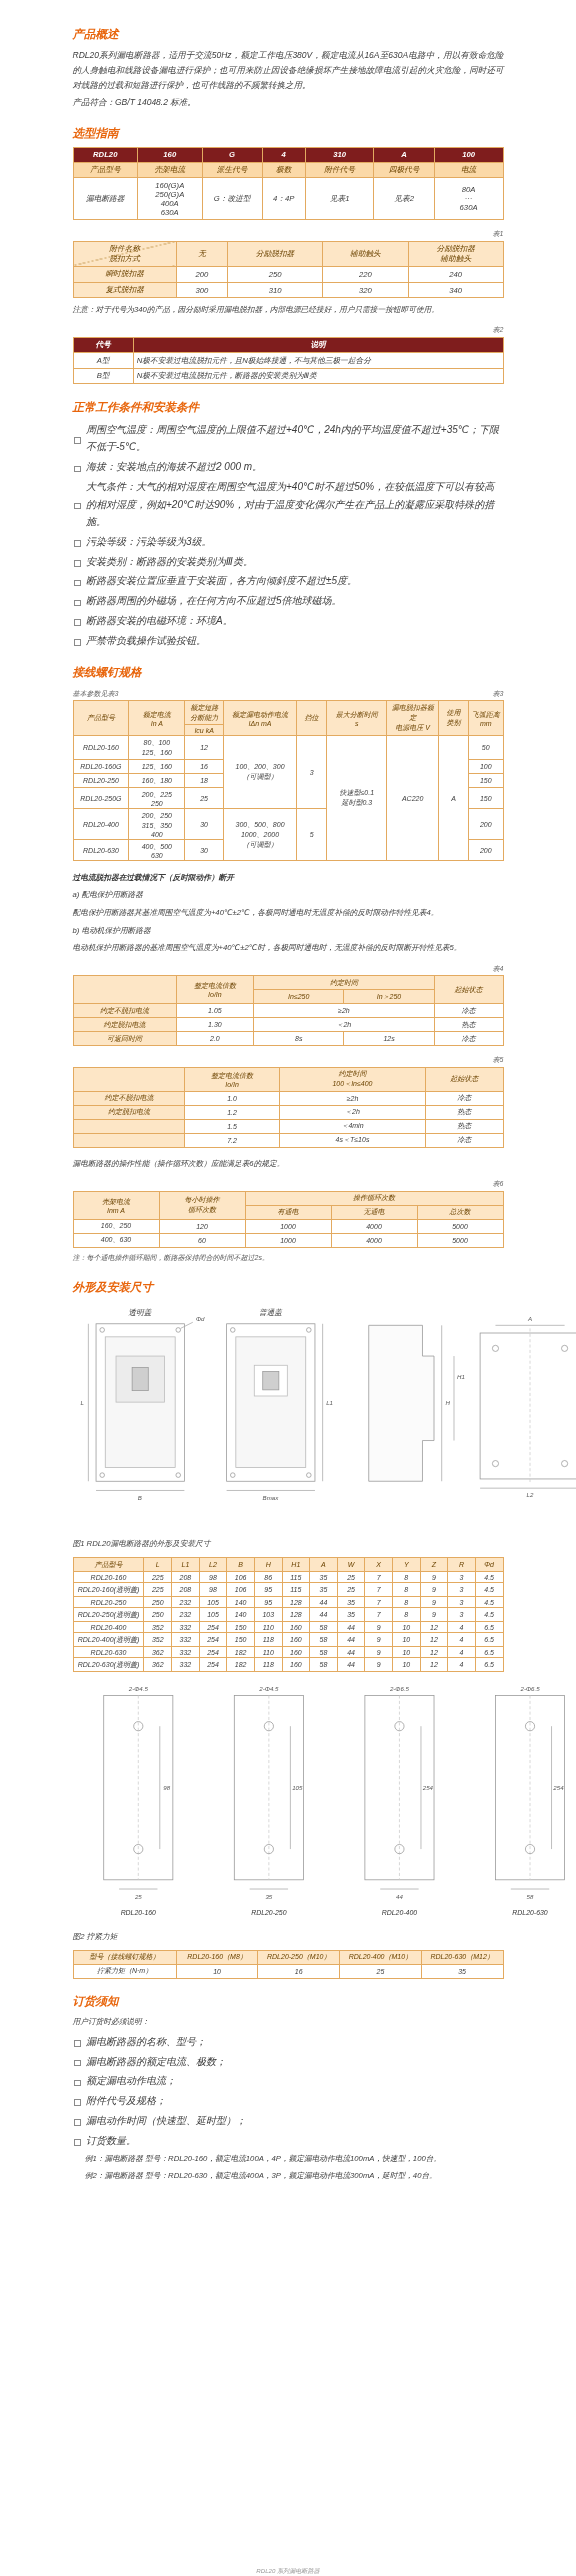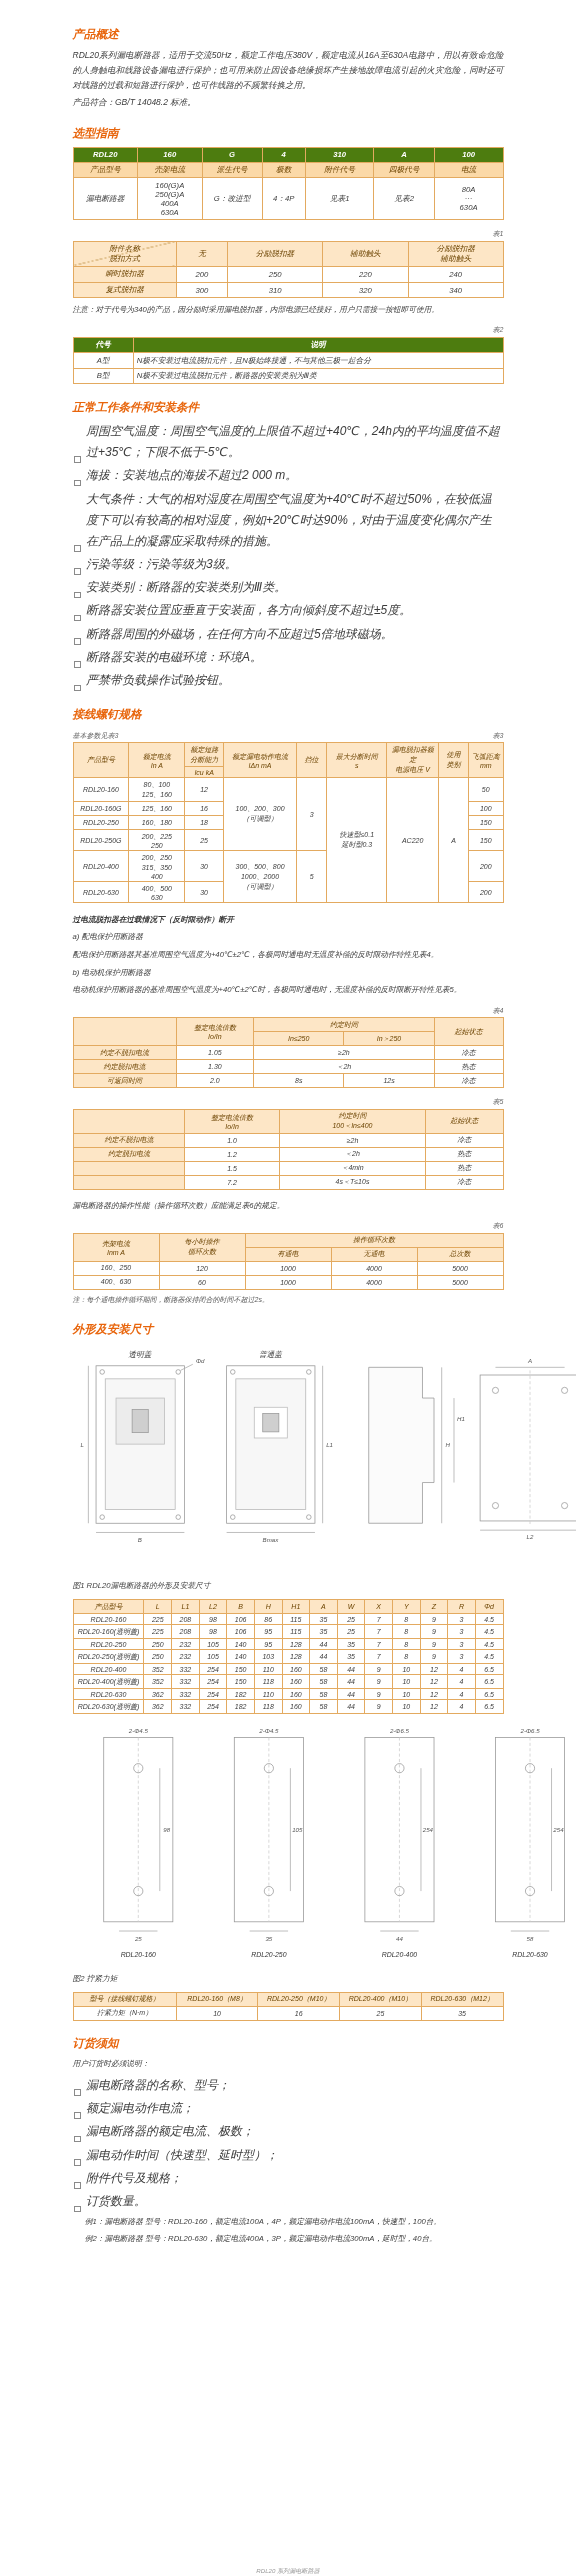--- a/index.html
+++ b/index.html
@@ -9,29 +9,29 @@
   .sec-h{color:#e8650c;font-size:11.5px;font-weight:bold;margin:15.4px 0 6.1px 0;}
   .sec-h:first-child{margin-top:3.1px;}
   .para{font-size:8.5px;line-height:1.8;text-align:justify;margin:1.5px 0;}
   .small-note{font-size:7.7px;line-height:1.7;margin:4.6px 0;}
   .anchor-row{display:flex;justify-content:space-between;align-items:flex-end;
               font-size:7px;color:#666;margin:9.2px 0 1.5px 0;}
   .anchor-row .right-only{margin-left:auto;}
   .tbl{border-collapse:collapse;width:100%;font-size:7.7px;table-layout:fixed;}
   .tbl td,.tbl th{border:0.8px solid #e3aa60;padding:2.3px 3.1px;text-align:center;
       vertical-align:middle;white-space:pre-line;font-weight:normal;word-wrap:break-word;}
-  .tbl .oh{background:#4d7c0f;color:#ffffff;font-weight:bold;}
+  .tbl .oh{background:#7f1d1d;color:#ffffff;font-weight:bold;}
   .tbl .lh{background:#fbd9a8;color:#6b4300;}
   .tbl .hd{background:#fde6c6;color:#6b4300;}
   .tbl .left{text-align:left;}
   .tbl .diag{background-image:linear-gradient(to bottom right,
       transparent 49.4%, #caa15f 49.4%, #caa15f 50.6%, transparent 50.6%);}
   .t-small td,.t-small th{font-size:7px;padding:1.5px 1.5px;}
   .cond-list{margin:3.1px 0;}
-  .cond-item{display:flex;font-size:12px;line-height:1.75;margin:2.3px 0;align-items:flex-end;}
+  .cond-item{display:flex;font-size:10px;line-height:1.75;margin:2.3px 0;align-items:center;}
   .cond-item .sq{width:4.6px;height:4.6px;border:0.8px solid #8a8a8a;display:inline-block;
       margin:3.8px 5.4px 0 1.5px;flex:0 0 auto;}
   .fig-wrap{margin:7.7px 0 1.5px 0;}
   .fig-caption{font-size:7.7px;color:#444;margin:3.1px 0 7.7px 0;}
   .example{font-size:7.7px;line-height:1.7;margin:3.1px 0 0 12.3px;color:#3c3c3c;}
   .footer{position:absolute;bottom:6.1px;left:0;width:100%;text-align:center;
       font-size:6.1px;color:#9a9a9a;line-height:1.6;}
   svg text{font-family:"Liberation Sans","DejaVu Sans",sans-serif;}
 </style>
 </head>
@@ -723,33 +723,33 @@
 
   <div class="sec-h">订货须知</div>
   <p class="small-note">用户订货时必须说明：</p>
   <div class="cond-list">
       <div class="cond-item">
         <span class="sq"></span>
         <span>漏电断路器的名称、型号；</span>
       </div>
       <div class="cond-item">
         <span class="sq"></span>
+        <span>漏电断路器的额定电流、极数；</span>
+      </div>
+      <div class="cond-item">
+        <span class="sq"></span>
         <span>额定漏电动作电流；</span>
       </div>
       <div class="cond-item">
         <span class="sq"></span>
-        <span>漏电断路器的额定电流、极数；</span>
+        <span>附件代号及规格；</span>
       </div>
       <div class="cond-item">
         <span class="sq"></span>
         <span>漏电动作时间（快速型、延时型）；</span>
-      </div>
-      <div class="cond-item">
-        <span class="sq"></span>
-        <span>附件代号及规格；</span>
       </div>
       <div class="cond-item">
         <span class="sq"></span>
         <span>订货数量。</span>
       </div>
     </div>
   <p class="example">例1：漏电断路器 型号：RDL20-160，额定电流100A，4P，额定漏电动作电流100mA，快速型，100台。</p>
   <p class="example">例2：漏电断路器 型号：RDL20-630，额定电流400A，3P，额定漏电动作电流300mA，延时型，40台。</p>
 
   <div class="footer">

